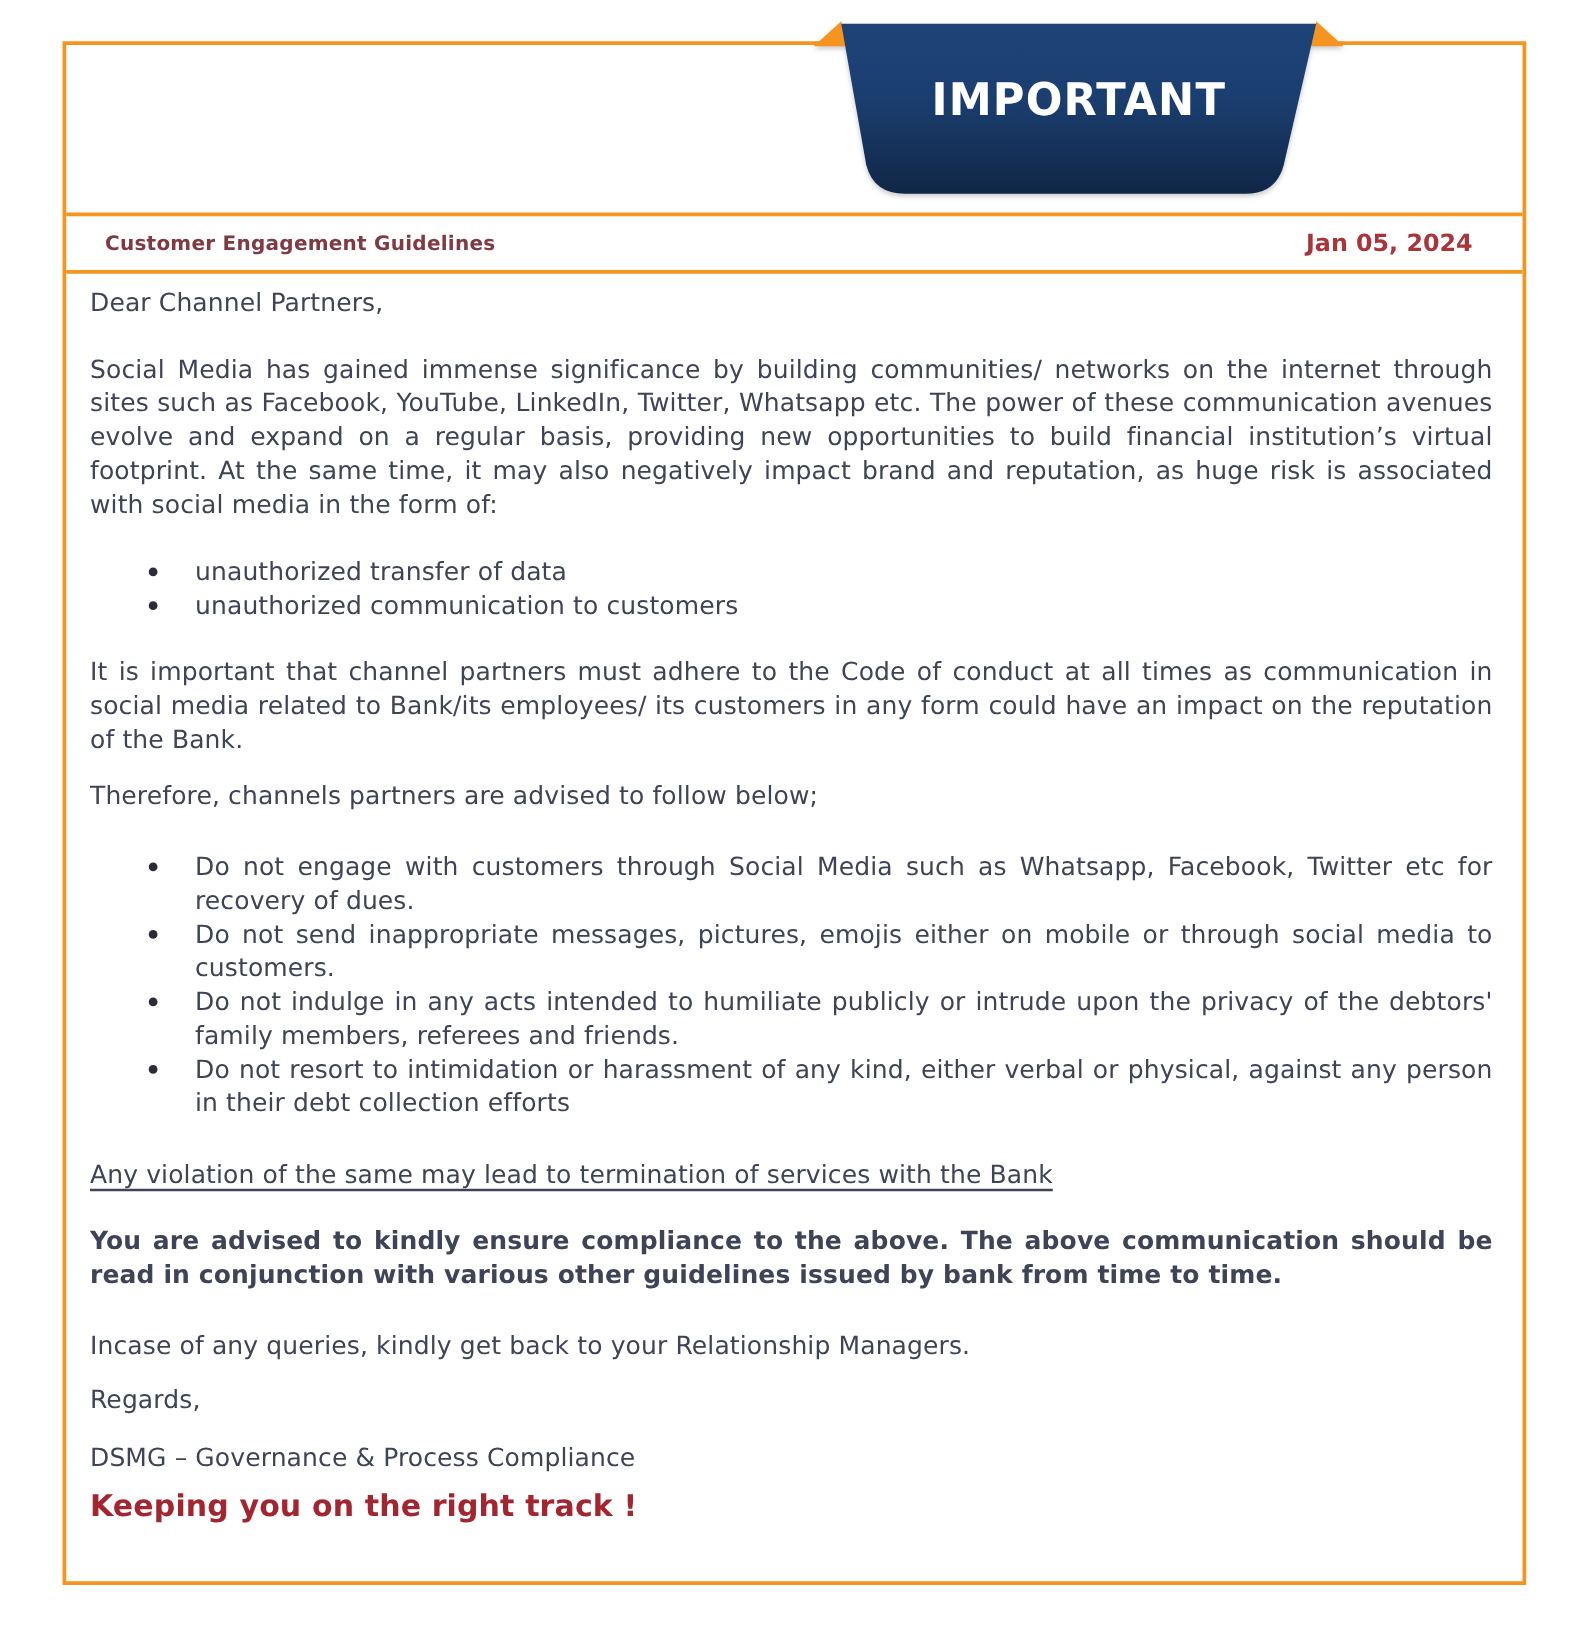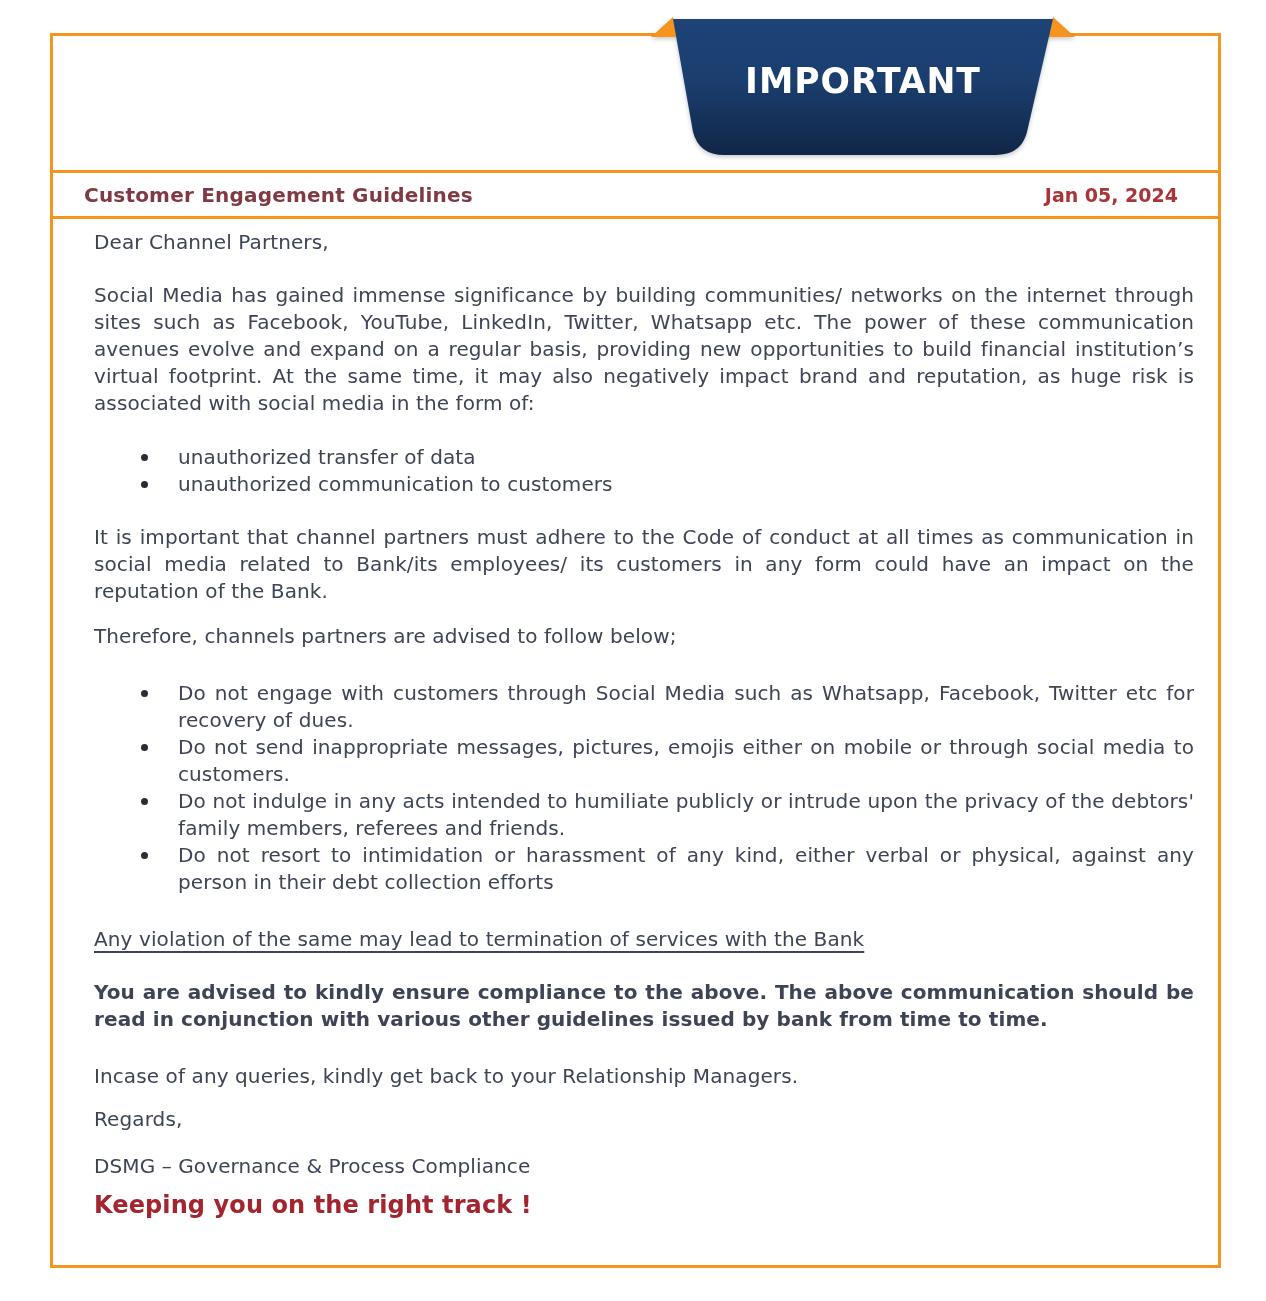--- a/index.html
+++ b/index.html
@@ -35,34 +35,34 @@
   .header-row {
     height: 46px;
     border-bottom: 3px solid var(--accent-orange);
     display: flex;
     align-items: center;
     justify-content: space-between;
     padding: 0 40px 0 31px;
   }
   .title {
     color: var(--title-maroon);
-    font-size: 20px;
+    font-size: 16px;
     font-weight: bold;
     letter-spacing: 0.2px;
     text-align: right;
   }
   .date {
     color: var(--date-red);
     font-size: 19px;
     font-weight: bold;
   }
 
   
   .content {
-    padding: 10px 24px 0 41px;
+    padding: 10px 24px 0 19px;
     color: var(--body-text);
     font-size: 20px;
     line-height: 27px;
     letter-spacing: 0.1px;
   }
   .content p { margin: 0; }
   .justify { text-align: justify; }
   .salutation { margin: 0; }
   .para-intro        { margin-top: 26px !important; }
   .para-conduct      { margin-top: 26px !important; }

